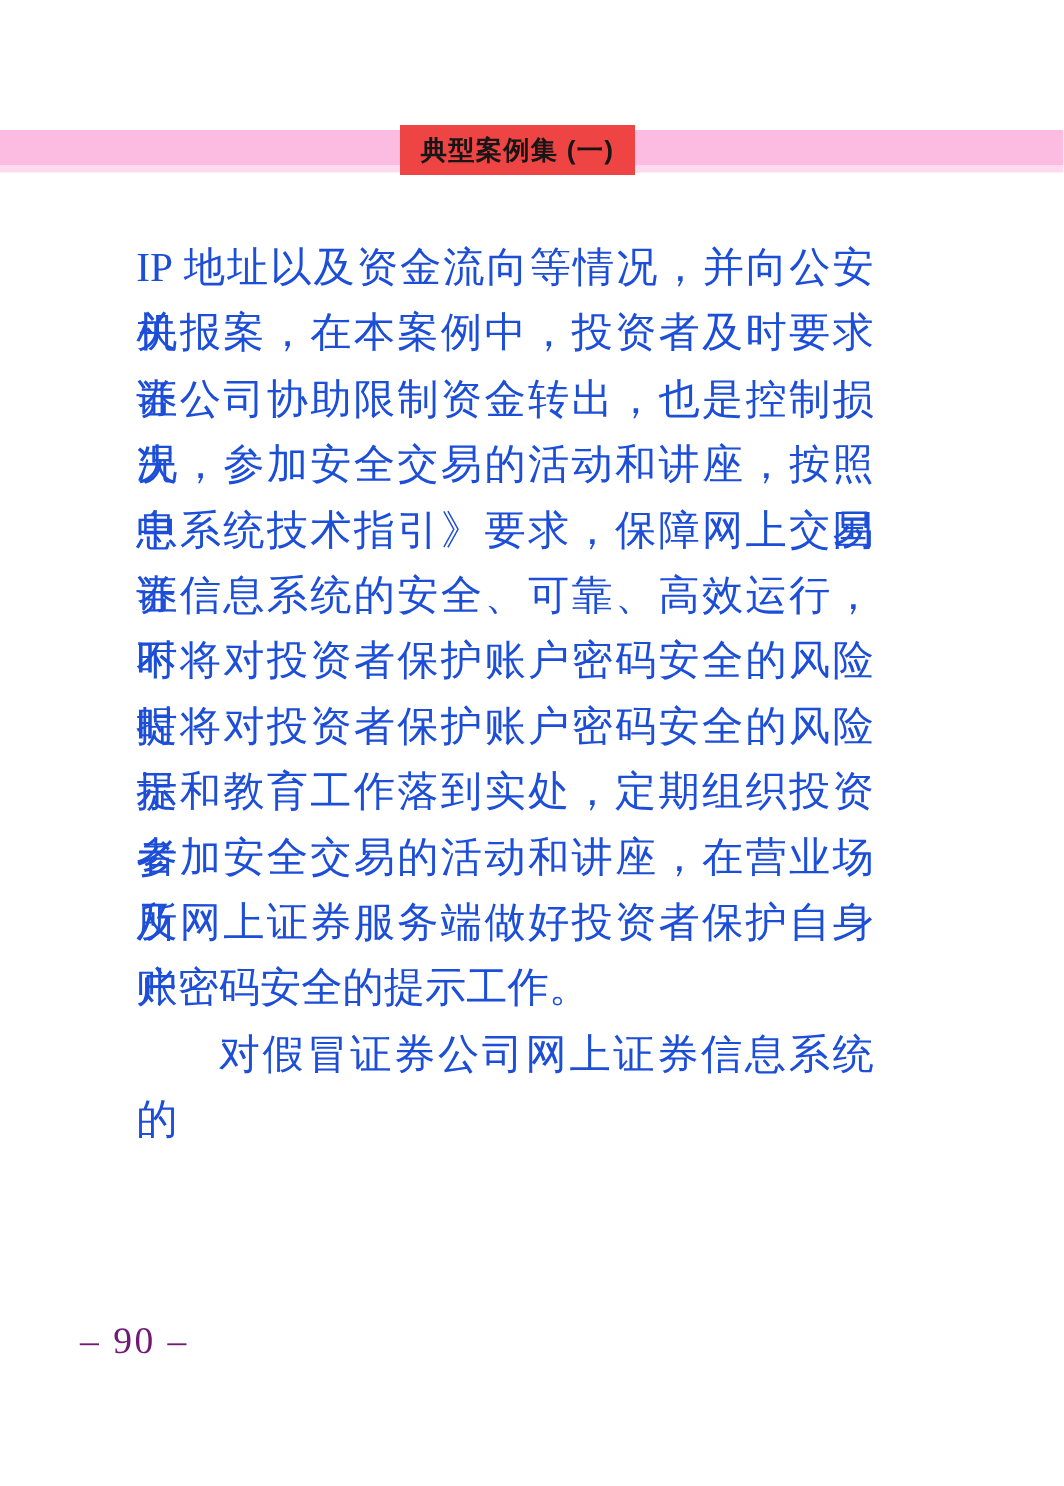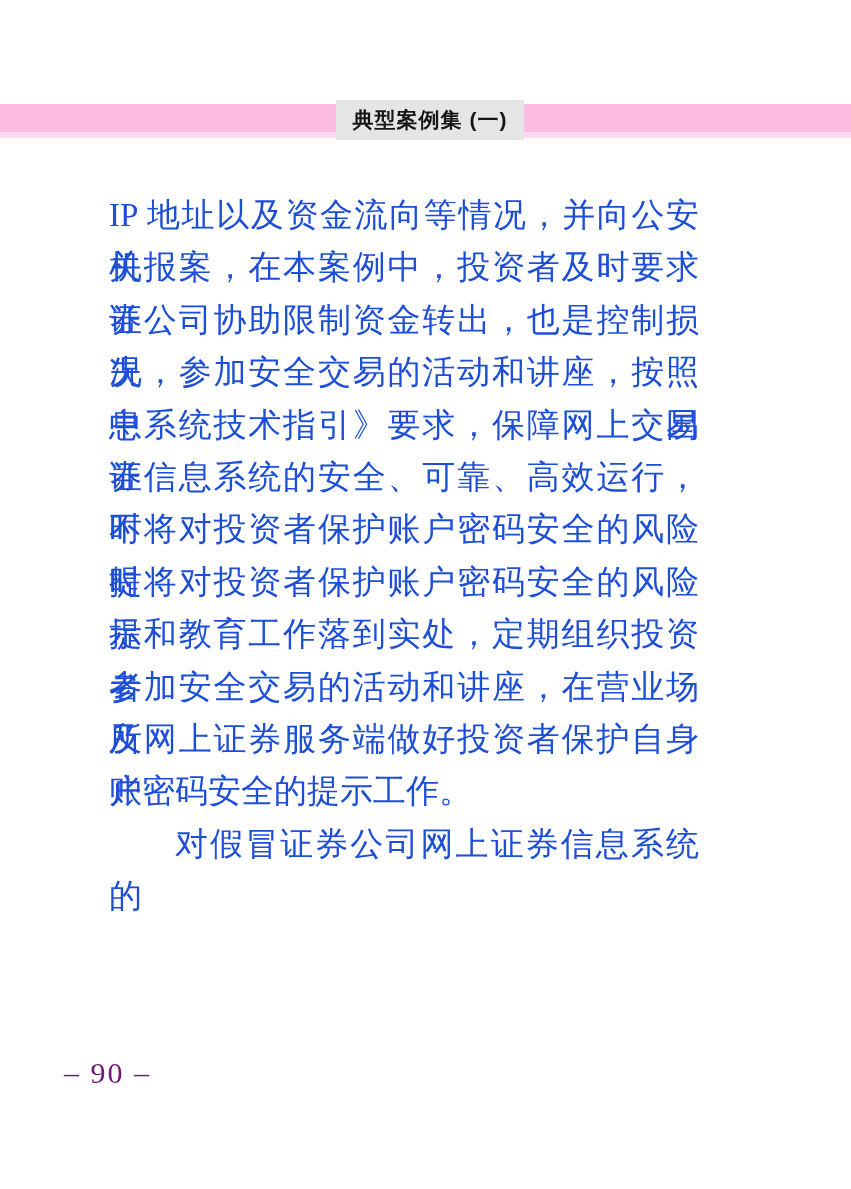--- a/index.html
+++ b/index.html
@@ -28,25 +28,25 @@
   .header-bar-light {
     position: absolute;
     left: 0;
     top: 132px;
     width: 851px;
     height: 6px;
     background: var(--header-bar-light, #ffd9ef);
   }
   .header-title-gap {
     position: absolute;
-    left: 336px;
+    left: 320px;
     top: 100px;
     width: 188px;
     height: 40px;
-    background: #e5e5e5;
+    background: #ef4444;
     display: flex;
     align-items: center;
     justify-content: center;
   }
   .header-title {
     font-family: "Liberation Sans", "DejaVu Sans", sans-serif;
     font-weight: bold;
     font-size: 21px;
     letter-spacing: 1px;
     color: #161616;

